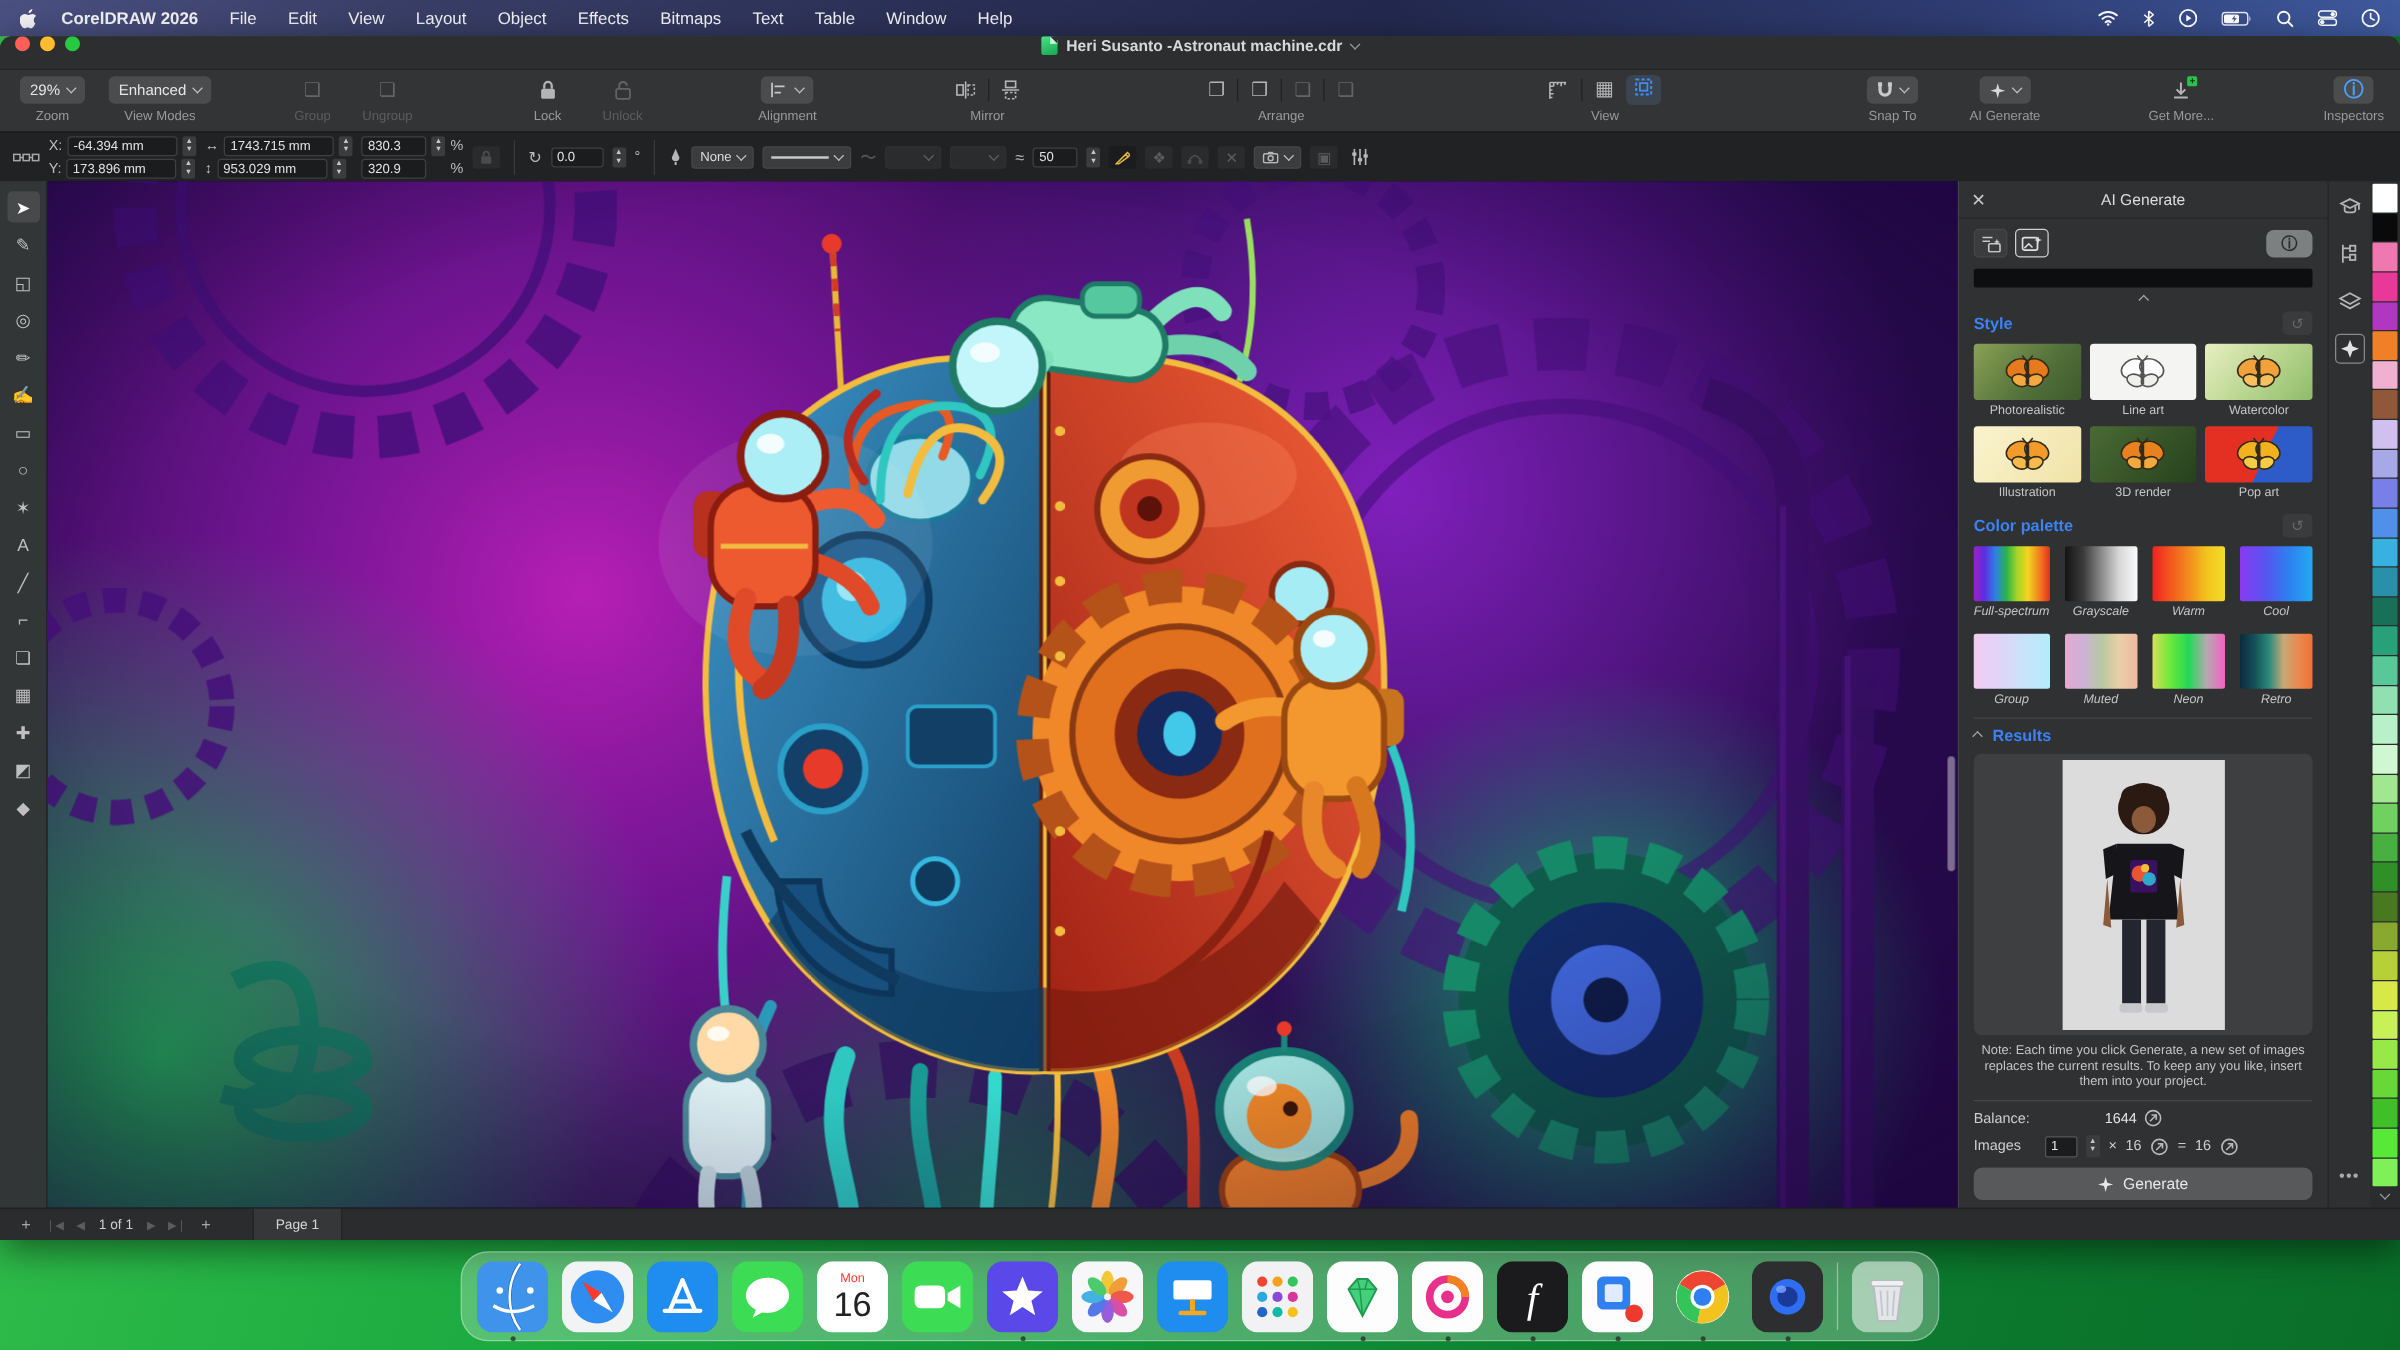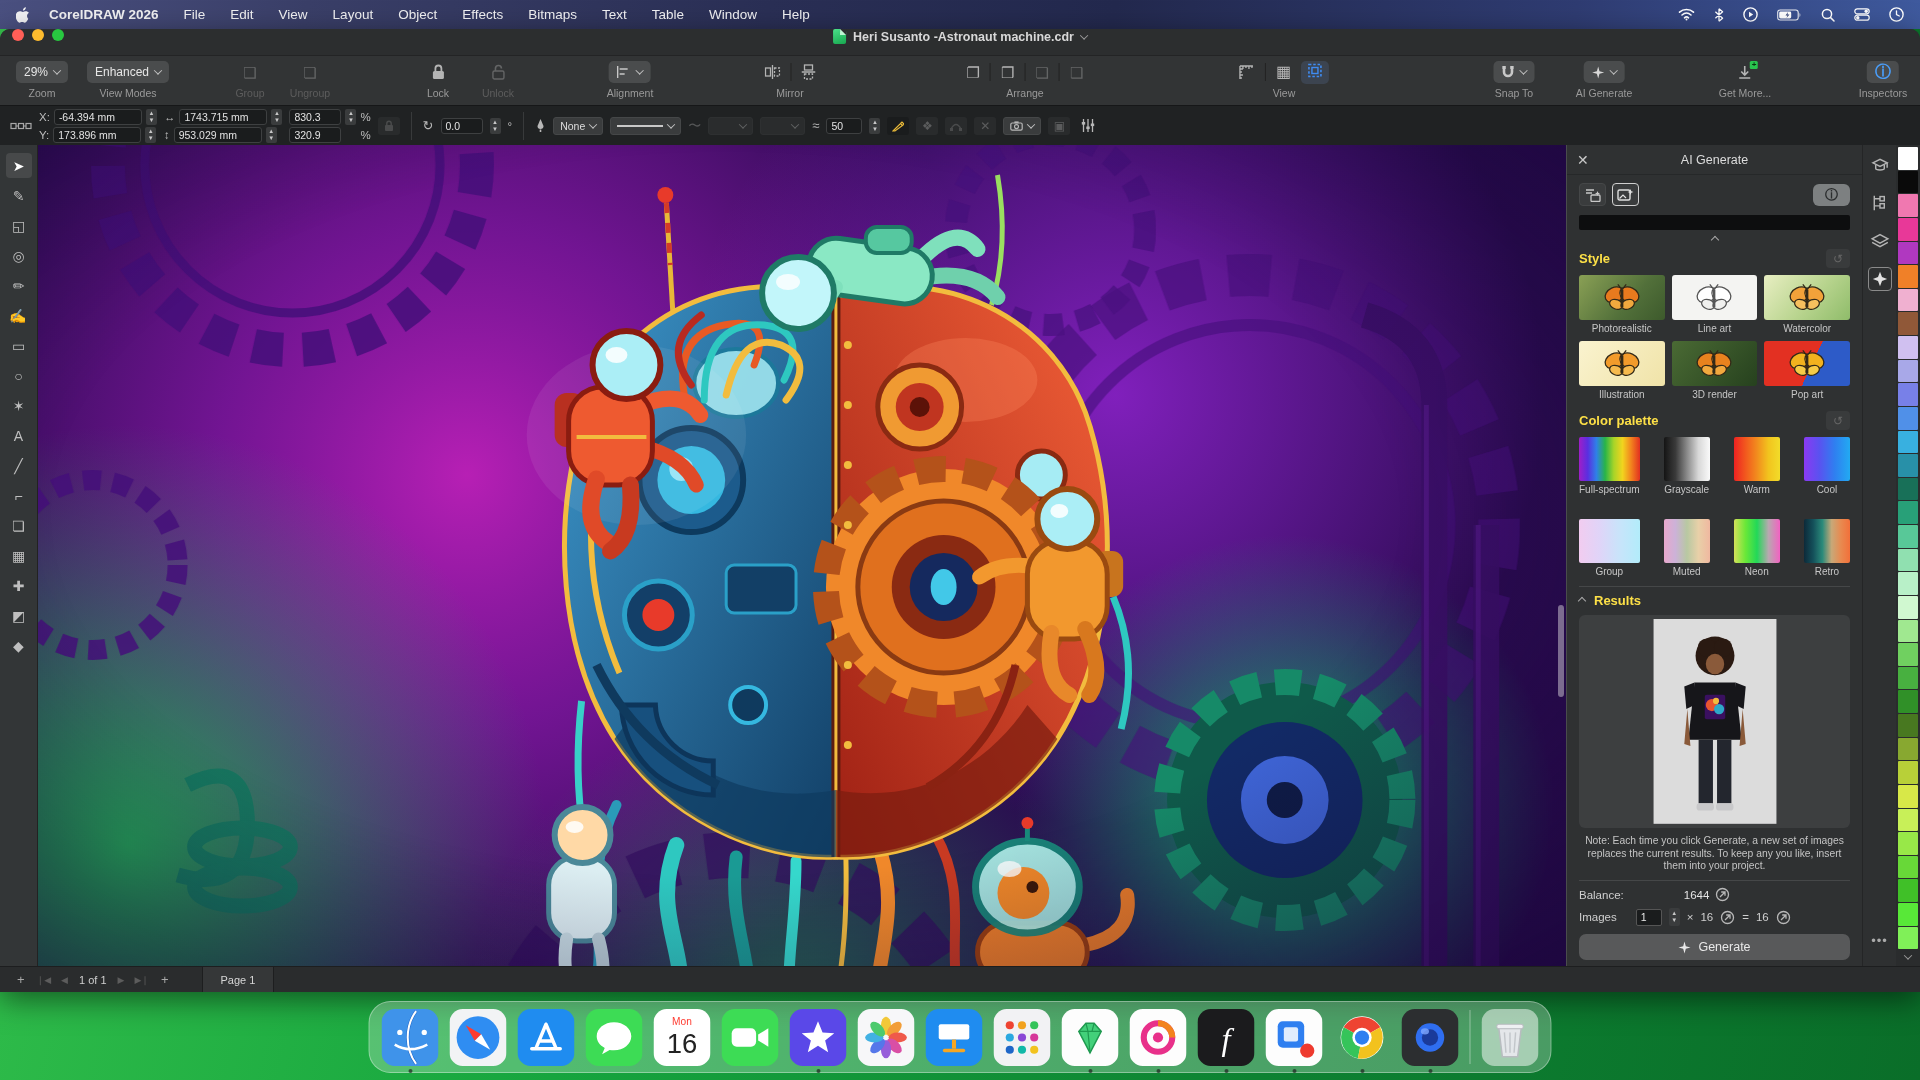--- a/index.html
+++ b/index.html
@@ -82,24 +82,24 @@
 .panel-close { margin-left:10px; color:#c8c8c8; font-size:14px; width:18px; }
 .panel-title { position:absolute; left:50%; transform:translateX(-50%); color:#dcdcdc; font-size:12.5px; }
 .panel-body { padding:8px 12px 6px; overflow:hidden; flex:1; display:flex; flex-direction:column; }
 .toggles { display:flex; align-items:center; gap:6px; }
 .tgl { width:27px; height:23px; background:#3a3c3d; border:1px solid #454748; border-radius:4px; display:flex; align-items:center; justify-content:center; }
 .tgl.active { border:1.5px solid #cfcfcf; }
 .info-pill { margin-left:auto; width:37px; height:22px; background:#7d8081; border-radius:6px; display:flex; align-items:center; justify-content:center; color:#2b2d2e; font-size:13px; font-weight:bold; }
 .prompt-bar { height:15px; background:#0d0e0f; border-radius:2px; margin-top:9px; }
 .collapse-row { display:flex; justify-content:center; padding:7px 0 2px; }
 .sec-head { display:flex; align-items:center; margin-top:4px; }
-.sec-title { color:#fde047; font-size:13px; font-weight:bold; }
+.sec-title { color:#3b82f6; font-size:13px; font-weight:bold; }
 .reset-btn { margin-left:auto; width:24px; height:19px; background:#393b3c; border-radius:4px; display:flex; align-items:center; justify-content:center; color:#666; font-size:12px; }
 .thumb-grid { display:grid; grid-template-columns:repeat(3,1fr); gap:7px; margin-top:7px; }
-.pal-grid { display:grid; grid-template-columns:repeat(4,1fr); gap:24px; margin-top:7px; }
+.pal-grid { display:grid; grid-template-columns:repeat(4,1fr); gap:12px; margin-top:7px;font-style:italic; }
 .thumb { display:flex; flex-direction:column; }
 .thumb-img { height:45px; border-radius:3px; display:flex; align-items:center; justify-content:center; overflow:hidden; }
 .thumb-label { text-align:center; font-size:10px; color:#c6c6c6; margin-top:3px; white-space:nowrap; }
 .pal-img { height:44px; border-radius:2px; }
 .divider { height:1px; background:#454748; margin:9px 0 6px; }
 .results-head { display:flex; align-items:center; gap:9px; }
 .results-box { margin-top:7px; background:#3d3f40; border-radius:6px; flex:1; display:flex; align-items:center; justify-content:center; min-height:150px; }
 .results-photo { width:160px; height:96%; }
 .note { font-size:10.3px; color:#c4c4c4; text-align:center; line-height:1.22; margin-top:7px; }
 .bal-row { display:flex; align-items:center; margin-top:7px; padding-top:6px; border-top:1px solid #454748; font-size:11.5px; color:#cfcfcf; gap:6px; }

